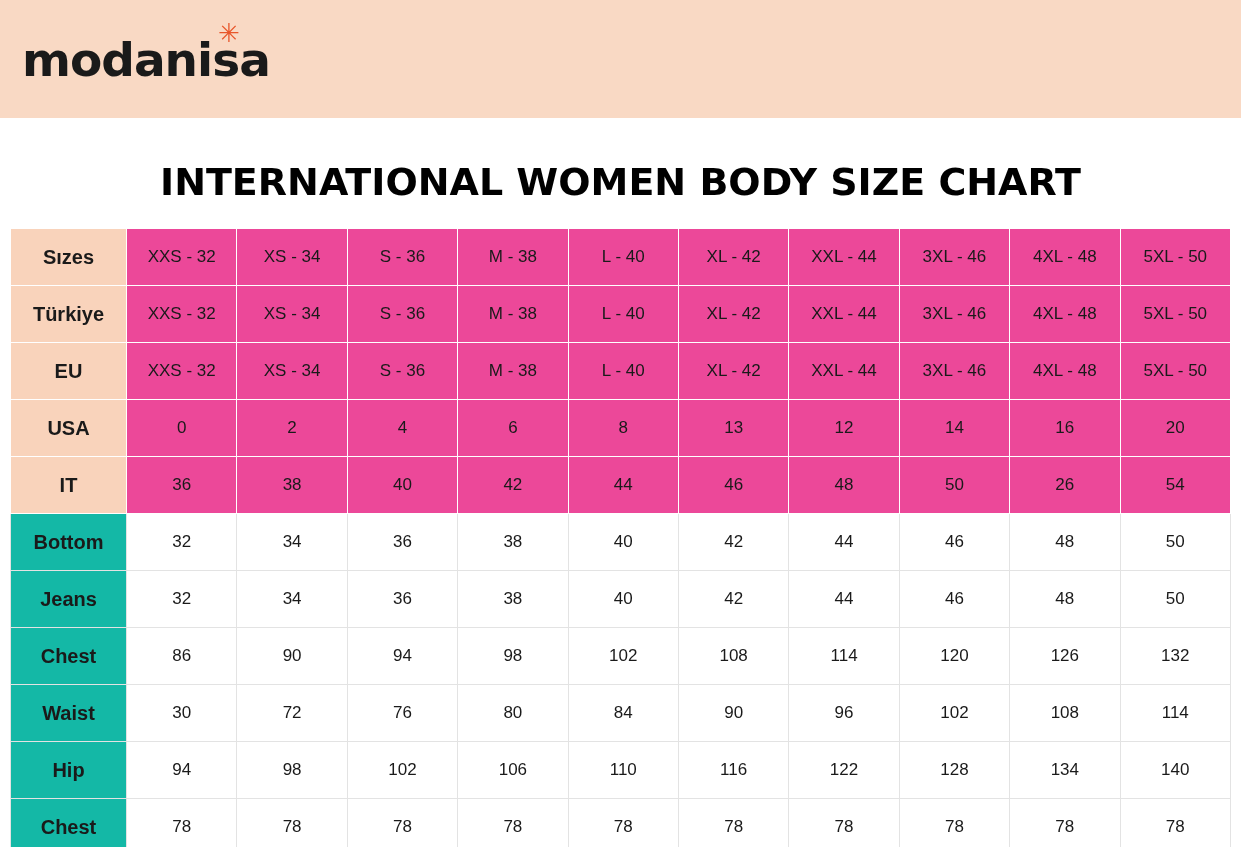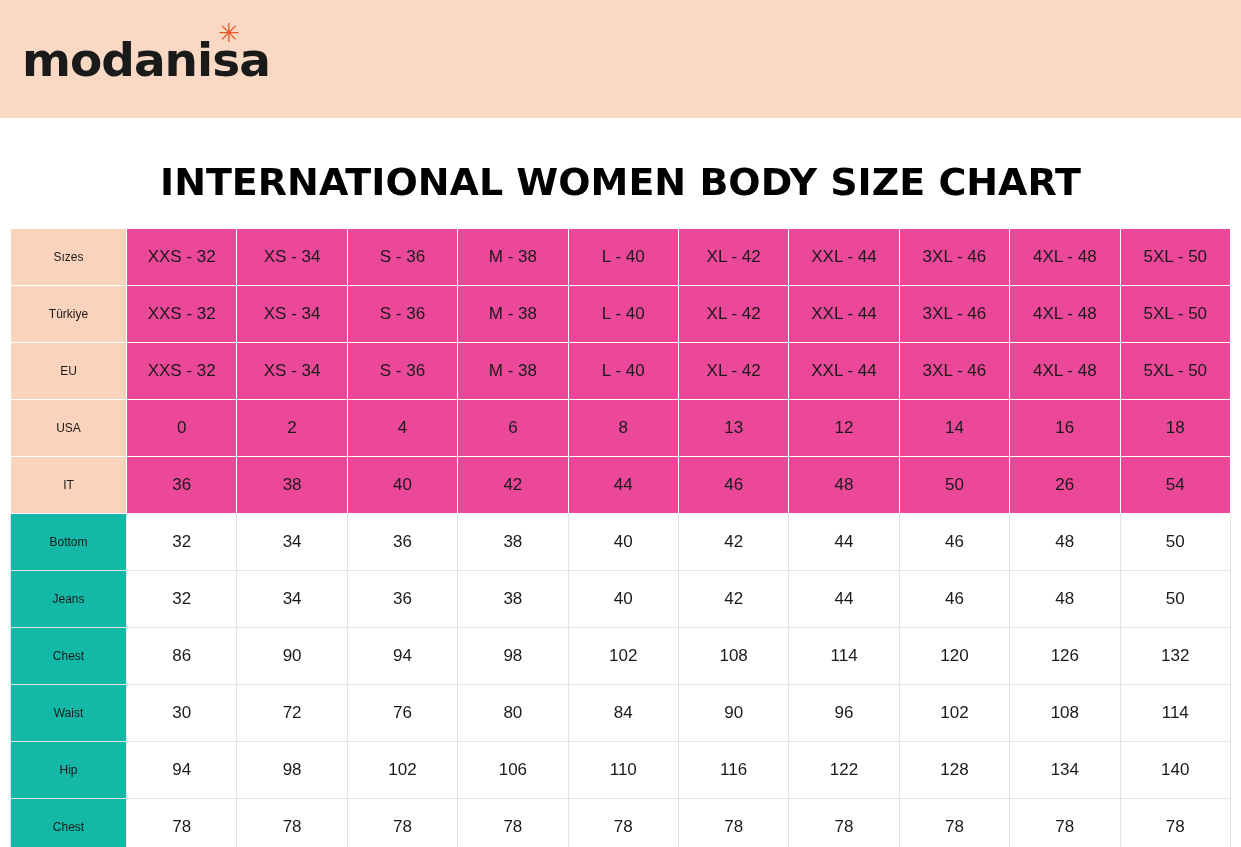--- a/index.html
+++ b/index.html
@@ -80,22 +80,22 @@
     padding: 0;
   }
   table.size-chart tr.peach td {
     background: #ec4899;
   }
   table.size-chart tr.white td {
     background: #ffffff;
     border: 1px solid #e3e3e3;
   }
   table.size-chart td.rowlabel {
-    font-weight: normal;
-    font-size: 12px;
+    font-weight: bold;
+    font-size: 20px;
     width: 115px;
   }
   table.size-chart tr.white td.rowlabel {
     background: #14b8a6;
   }
   table.size-chart tr.peach td.rowlabel {
     background: #f9d3bb;
   }
 </style>
 </head>
@@ -161,21 +161,21 @@
         <td class="rowlabel">USA</td>
         <td>0</td>
         <td>2</td>
         <td>4</td>
         <td>6</td>
         <td>8</td>
         <td>13</td>
         <td>12</td>
         <td>14</td>
         <td>16</td>
-        <td>18</td>
+        <td>20</td>
       </tr>
 
       <tr class="peach">
         <td class="rowlabel">IT</td>
         <td>36</td>
         <td>38</td>
         <td>40</td>
         <td>42</td>
         <td>44</td>
         <td>46</td>

